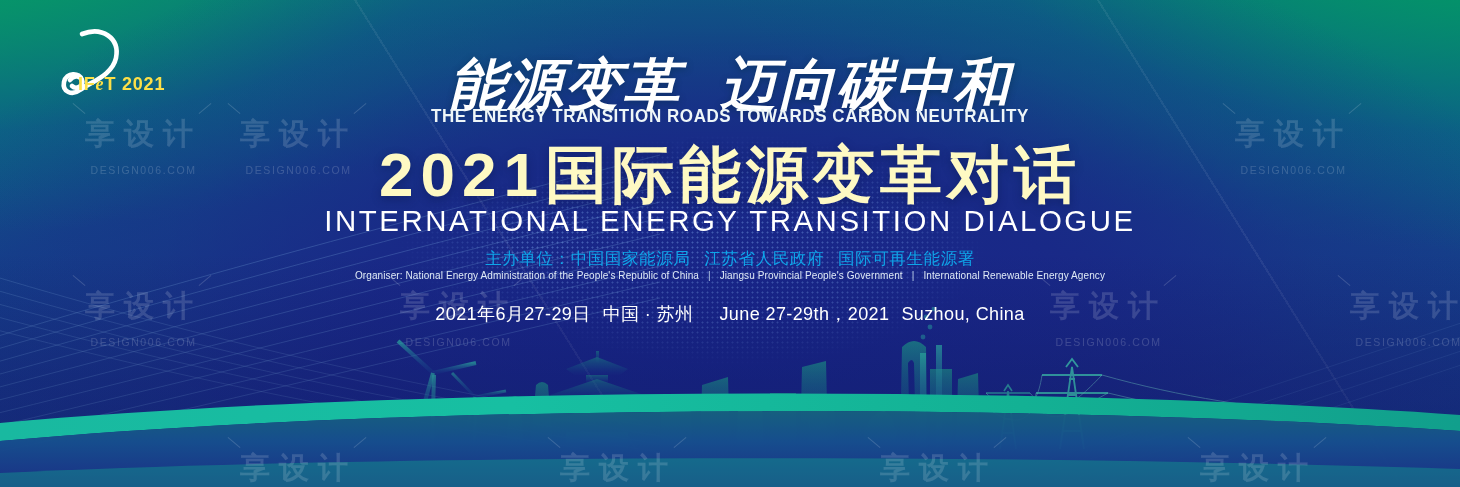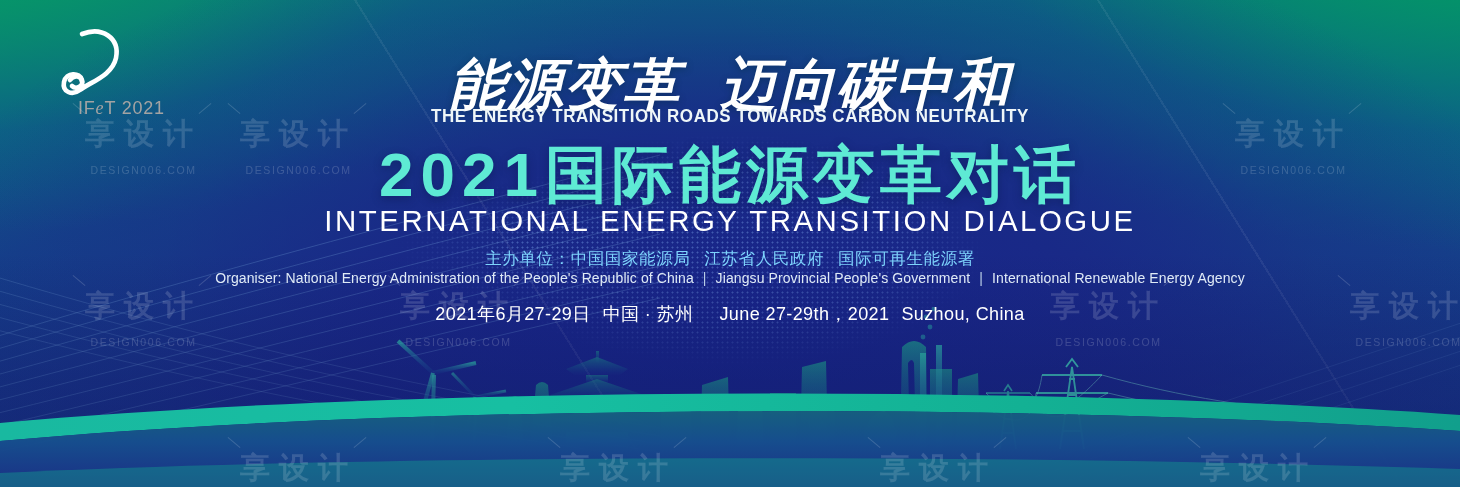--- a/index.html
+++ b/index.html
@@ -114,25 +114,24 @@
     left: 46px;
     top: 24px;
     width: 130px;
     height: 82px;
   }
   .logo-text {
     position: absolute;
     left: 78px;
     top: 74px;
     font-size: 18px;
-    font-weight: normal;
+    font-weight: bold;
     letter-spacing: 0.8px;
-    color: #a3a3a3;
-    white-space: nowrap;
-    margin-top: 24px;
+    color: #fde047;
+    white-space: nowrap;
   }
   .logo-text .ital { font-style: italic; font-family: "Liberation Serif", "DejaVu Serif", serif; }
 
   
   .content {
     position: absolute;
     left: 0;
     top: 0;
     width: 1460px;
     height: 487px;
@@ -166,21 +165,21 @@
     transform: scaleX(0.97);
     white-space: nowrap;
   }
 
   .main-cn {
     position: absolute;
     left: 0; right: 0;
     top: 133px;
     font-size: 62px;
     font-weight: bold;
-    color: #5eead4;
+    color: #fef9c3;
     letter-spacing: 5px;
     white-space: nowrap;
     text-shadow: 0 3px 10px rgba(8,20,70,0.40);
   }
   .main-cn .yr { letter-spacing: 7px; }
 
   .main-en {
     position: absolute;
     left: 0; right: 0;
     top: 204px;
@@ -190,31 +189,31 @@
     color: #ffffff;
     white-space: nowrap;
     transform: scaleX(0.98);
   }
 
   .org-cn {
     position: absolute;
     left: 0; right: 0;
     top: 248px;
     font-size: 16.5px;
-    color: #7dd3fc;
+    color: #0ea5e9;
     letter-spacing: 0.6px;
     white-space: nowrap;
   }
   .org-cn .sp { display: inline-block; width: 14px; }
 
   .org-en {
     position: absolute;
     left: 0; right: 0;
     top: 270px;
-    font-size: 14px;
+    font-size: 10px;
     color: #dfeaf6;
     letter-spacing: 0.1px;
     white-space: nowrap;
   }
   .org-en .div { display: inline-block; padding: 0 9px; color: #b9cde6; }
 
   .date-line {
     position: absolute;
     left: 0; right: 0;
     top: 302px;

